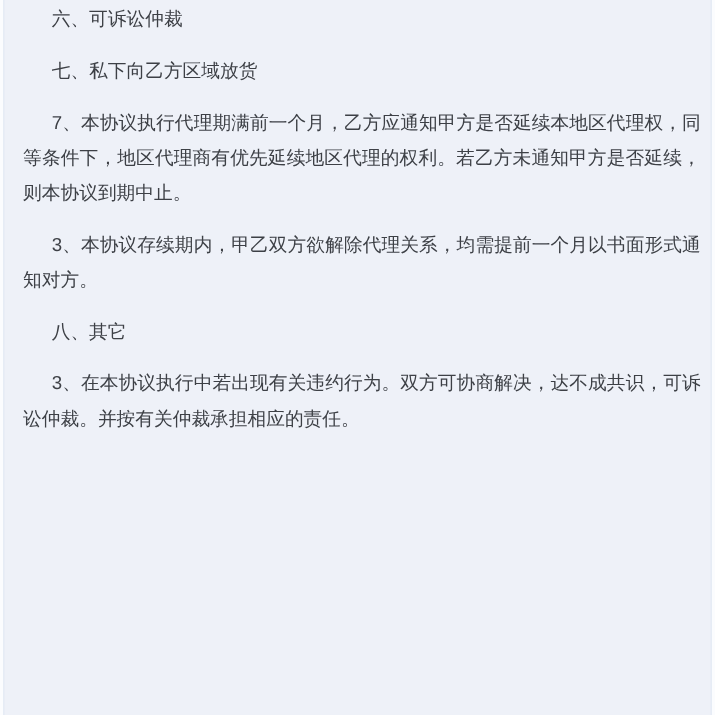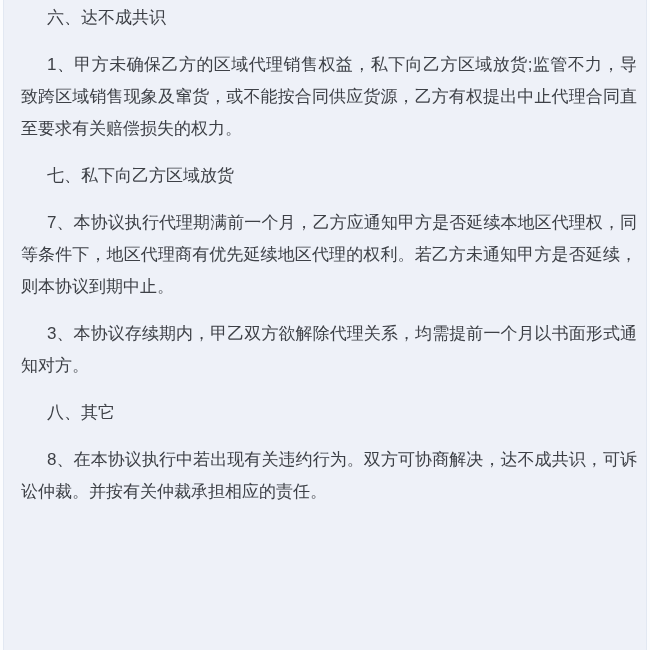--- a/index.html
+++ b/index.html
@@ -34,20 +34,19 @@
     margin-top: 0;
   }
   .sec.heading {
     font-weight: normal; 
   }
 </style>
 </head>
 <body>
 
 <div class="doc" id="doc-root">
-    <div class="sec heading">六、达不成共识</div>
-    <div class="sec paragraph">1、甲方未确保乙方的区域代理销售权益，私下向乙方区域放货;监管不力，导致跨区域销售现象及窜货，或不能按合同供应货源，乙方有权提出中止代理合同直至要求有关赔偿损失的权力。</div>
+    <div class="sec heading">六、可诉讼仲裁</div>
     <div class="sec heading">七、私下向乙方区域放货</div>
     <div class="sec paragraph">7、本协议执行代理期满前一个月，乙方应通知甲方是否延续本地区代理权，同等条件下，地区代理商有优先延续地区代理的权利。若乙方未通知甲方是否延续，则本协议到期中止。</div>
     <div class="sec paragraph">3、本协议存续期内，甲乙双方欲解除代理关系，均需提前一个月以书面形式通知对方。</div>
     <div class="sec heading">八、其它</div>
-    <div class="sec paragraph">8、在本协议执行中若出现有关违约行为。双方可协商解决，达不成共识，可诉讼仲裁。并按有关仲裁承担相应的责任。</div>
+    <div class="sec paragraph">3、在本协议执行中若出现有关违约行为。双方可协商解决，达不成共识，可诉讼仲裁。并按有关仲裁承担相应的责任。</div>
   </div>
 
 </body></html>

